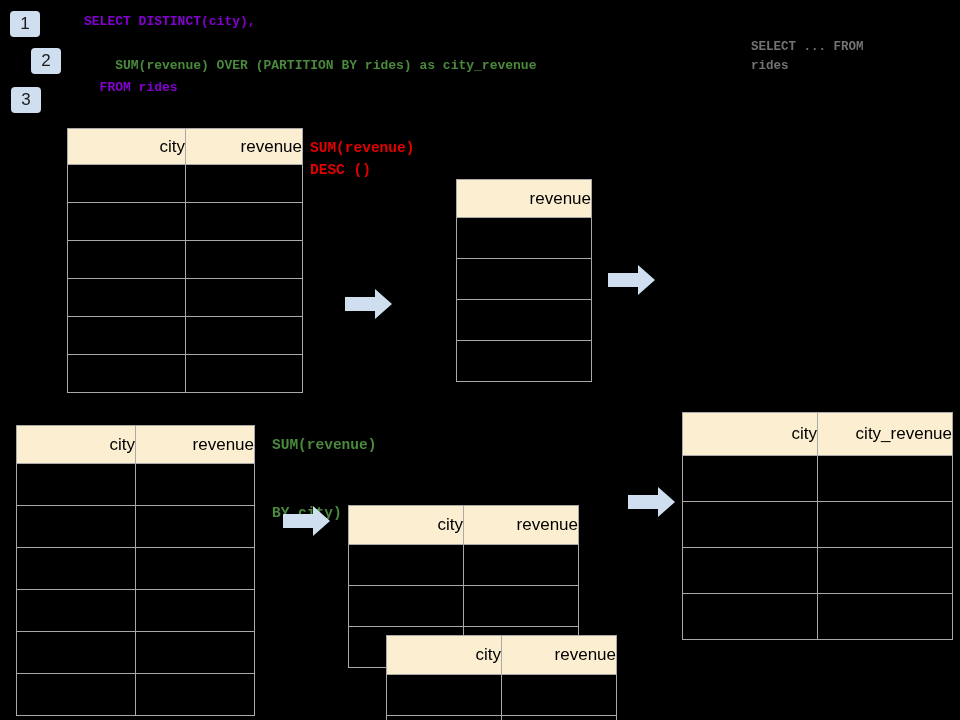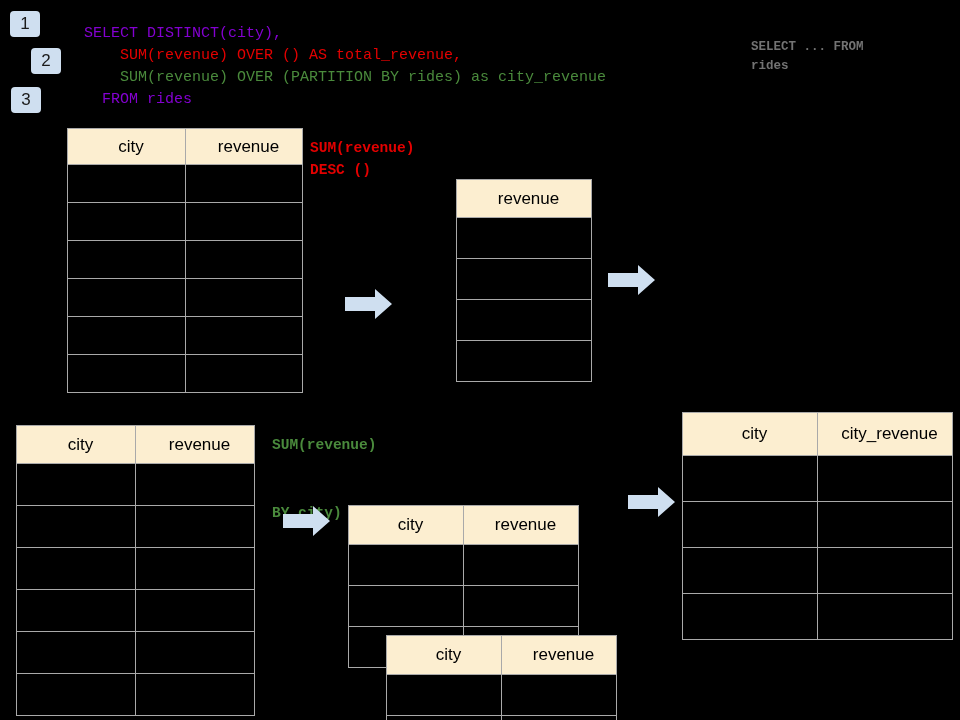--- a/index.html
+++ b/index.html
@@ -34,26 +34,25 @@
     font-family: "Liberation Sans", sans-serif;
     font-size: 17px;
     line-height: 26px;
     text-align: center;
   }
 
   
   .code {
     position: absolute;
     font-family: "Liberation Mono", monospace;
-    font-size: 15px;
-    font-weight: normal;
+    font-size: 13px;
+    font-weight: bold;
     line-height: 22px;
     white-space: pre;
     letter-spacing: 0px;
-    margin-top: 12px;
   }
   .code-purple { color: #8400d1; }
   .code-red    { color: #e30000; }
   .code-green  { color: #4a8a3c; }
 
   .side-note {
     position: absolute;
     font-family: "Liberation Mono", monospace;
     font-size: 12.5px;
     font-weight: bold;
@@ -86,21 +85,21 @@
     border: 1px solid #a9a9a9;
     padding: 0;
     margin: 0;
   }
   .tbl th {
     background: #fceed0;
     color: #000000;
     font-family: "Liberation Sans", sans-serif;
     font-weight: normal;
     font-size: 17px;
-    text-align: center;
+    text-align: right;
     padding-left: 9px;
   }
   .tbl td {
     background: #000000;
   }
 
   
   .arrow {
     position: absolute;
   }
@@ -108,21 +107,20 @@
 </head>
 <body>
 
 <div id="canvas">
 
   <div class="badge" style="left:10px; top:11px;">1</div>
   <div class="badge" style="left:31px; top:48px;">2</div>
   <div class="badge" style="left:11px; top:87px;">3</div>
 
   <div class="code code-purple" style="left:84px; top:11px;">SELECT DISTINCT(city),</div>
-  <div class="code code-red" style="left:84px; top:33px;">    SUM(revenue) OVER () AS total_revenue,</div>
   <div class="code code-green" style="left:84px; top:55px;">    SUM(revenue) OVER (PARTITION BY rides) as city_revenue</div>
   <div class="code code-purple" style="left:84px; top:77px;">  FROM rides</div>
 
   <div class="side-note" style="left:751px; top:38px;">SELECT ... FROM</div>
   <div class="side-note" style="left:751px; top:57px;">rides</div>
 
   <div class="annot annot-red" style="left:310px; top:137px;">SUM(revenue)</div>
   <div class="annot annot-red" style="left:310px; top:159px;">DESC ()</div>
 
   <div class="annot annot-green" style="left:272px; top:434px;">SUM(revenue)</div>

